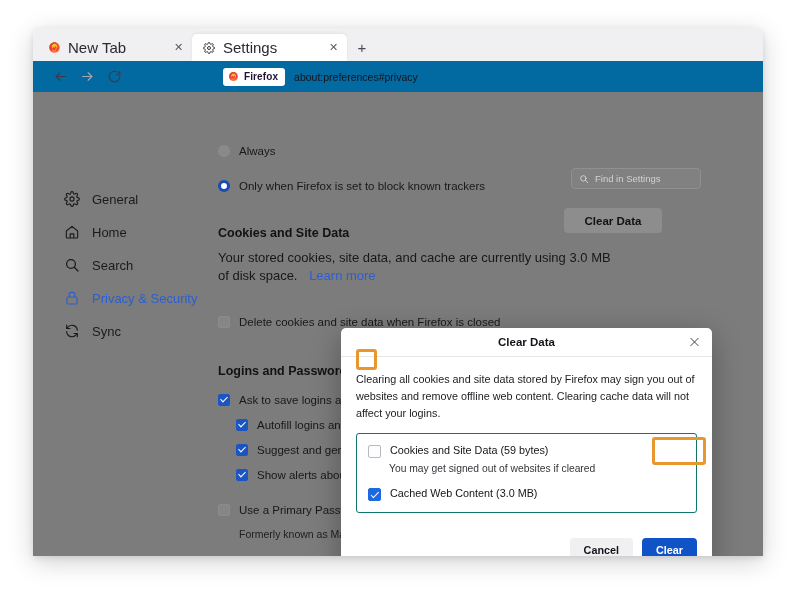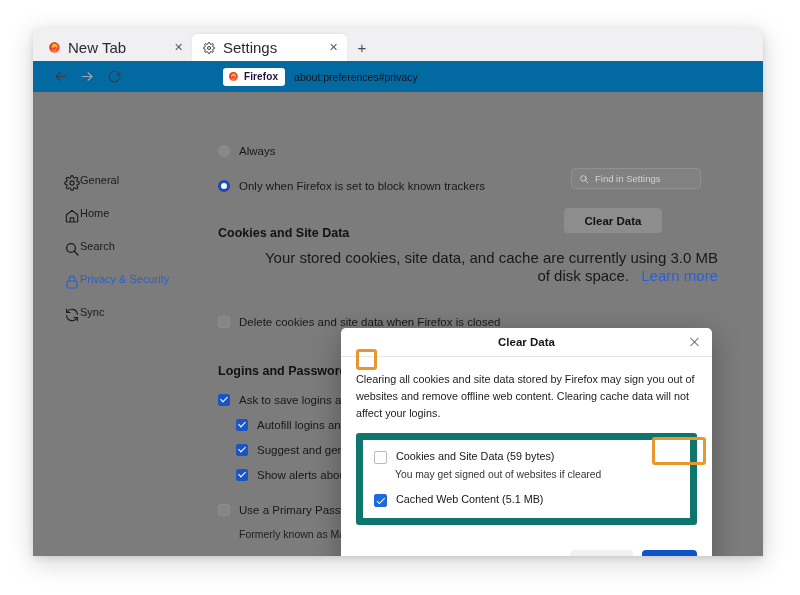--- a/index.html
+++ b/index.html
@@ -170,24 +170,25 @@
 
   
   .side-nav {
     position: absolute;
     left: 30px;
     top: 82px;
     width: 165px;
   }
   .side-item {
     display: flex;
-    align-items: flex-start;
+    align-items: flex-end;
+    gap: 12px;
     height: 33px;
     color: #1b1b1d;
-    font-size: 11px;
+    font-size: 13px;
   }
   .side-item.active { color: #2b5fd0; }
   .side-icon {
     width: 17px; height: 17px;
     flex: 0 0 17px;
     display: flex; align-items: center; justify-content: center;
   }
 
   
   .settings-col {
@@ -245,24 +246,23 @@
 
   .section-head {
     font-size: 12.5px;
     font-weight: bold;
     color: #121214;
     margin-top: 18px;
     margin-bottom: 9px;
   }
 
   .body-text {
-    font-size: 15px;
+    font-size: 13px;
     color: #18181b;
     line-height: 18px;
-    text-align: right;
   }
 
   .link { color: #2c5fd6; }
   .link-dim { color: #2f5fce; }
 
   .btn-ghost {
     position: absolute;
     border-radius: 4px;
     background: rgba(255,255,255,0.13);
     color: #121214;
@@ -317,21 +317,21 @@
   .dialog-body {
     padding: 14px 15px 12px 15px;
   }
   .dialog-desc {
     font-size: 10.8px;
     color: #1c1c20;
     line-height: 17px;
     margin-bottom: 11px;
   }
   .choice-box {
-    border: 7px solid #0f766e;
+    border: 1px solid #0f766e;
     border-radius: 3px;
     padding: 10px 11px 11px 11px;
   }
   .choice-row {
     display: flex;
     align-items: flex-start;
     gap: 9px;
   }
   .choice-main {
     font-size: 10.8px;
@@ -631,21 +631,21 @@
               <div class="choice-row">
                 <span class="dcbox"></span>
                 <span class="choice-main">Cookies and Site Data (59 bytes)</span>
               </div>
               <div class="choice-sub">You may get signed out of websites if cleared</div>
             </div>
 
             <div style="margin-top:13px;">
               <div class="choice-row">
                 <span class="dcbox checked"></span>
-                <span class="choice-main">Cached Web Content (5.1 MB)</span>
+                <span class="choice-main">Cached Web Content (3.0 MB)</span>
               </div>
             </div>
           </div>
         </div>
 
         <div class="dialog-actions">
           <div class="btn btn-secondary">Cancel</div>
           <div class="btn btn-primary">Clear</div>
         </div>
 

